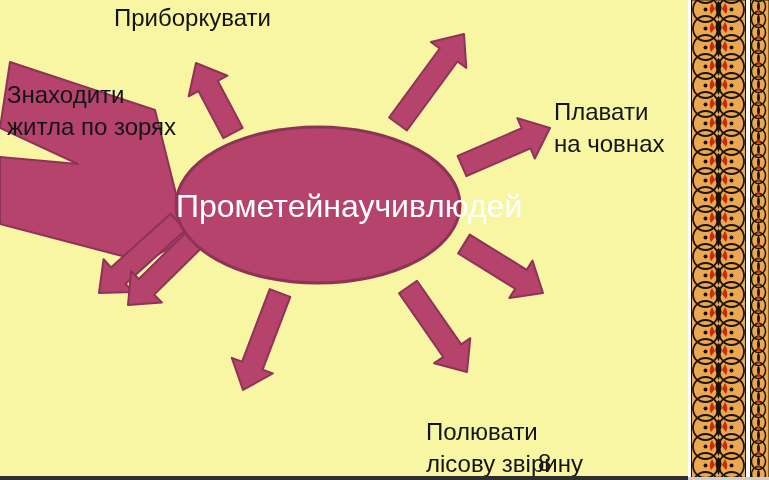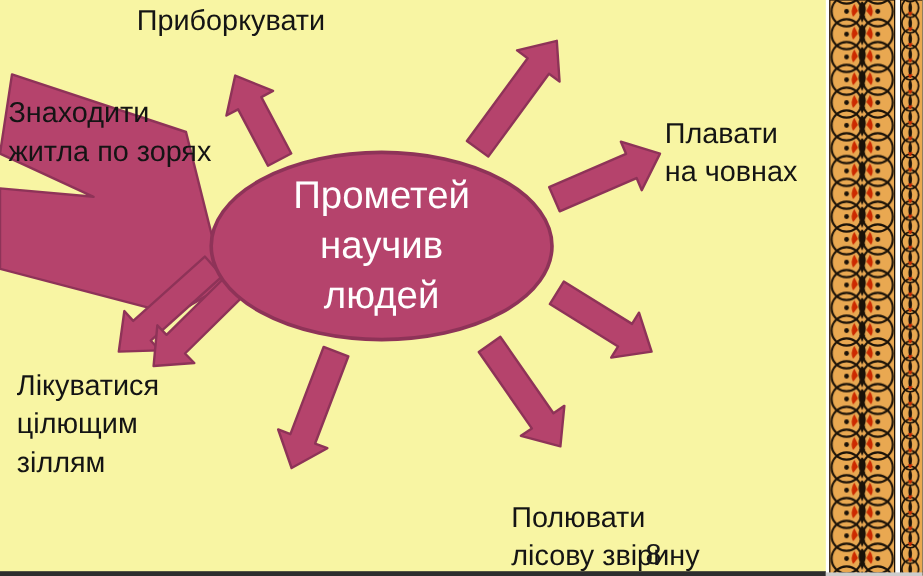--- a/index.html
+++ b/index.html
@@ -12,21 +12,21 @@
   }
   .shapes-layer{position:absolute;left:0;top:0;z-index:1;}
   .label{
     position:absolute;z-index:3;
     font-weight:400;font-size:24px;line-height:32px;
     color:#141414;white-space:nowrap;
   }
   .center-text{
     position:absolute;z-index:3;
     left:176px;top:141px;width:284px;height:130px;
-    display:flex;flex-direction:column;align-items:center;
+    display:flex;flex-direction:row;align-items:center;
     color:#FFFFFF;font-size:32px;line-height:42px;font-weight:400;
   }
   .page-number{
     position:absolute;z-index:4;
     left:538px;top:450px;
     font-size:24px;line-height:26px;font-weight:400;color:#1a1a1a;
   }
   .bottom-bar{
     position:absolute;z-index:4;
     left:0;top:476px;width:769px;height:4px;
@@ -78,25 +78,20 @@
     <div>Знаходити</div>
     <div>житла по зорях</div>
   </div>
 
   <div class="label" style="left:554px;top:96px;">
     <div>Плавати</div>
     <div>на човнах</div>
   </div>
 
 
-  <div class="label" style="left:14px;top:306px;">
-    <div>Лікуватися</div>
-    <div>цілющим</div>
-    <div>зіллям</div>
-  </div>
 
   <div class="label" style="left:144px;top:400px;">
   </div>
 
   <div class="label" style="left:426px;top:416px;">
     <div>Полювати</div>
     <div>лісову звірину</div>
   </div>
 
   <div class="page-number">8</div>

